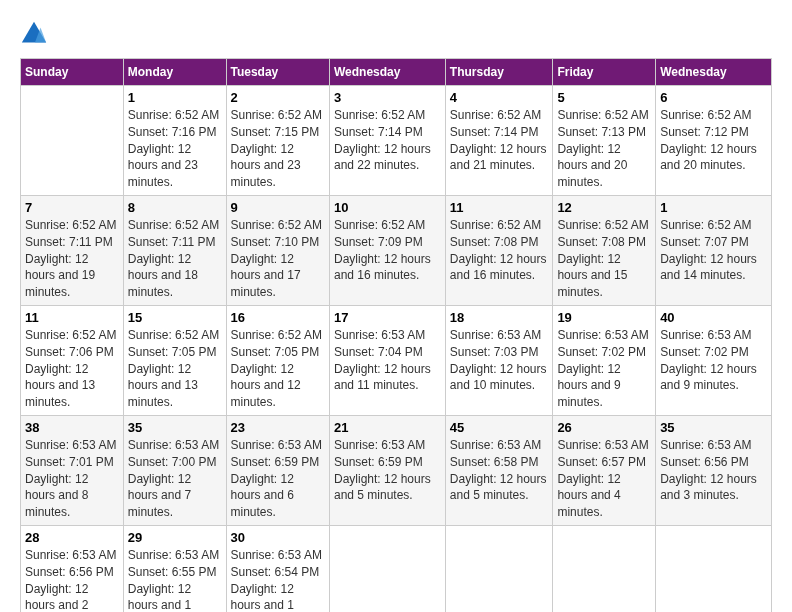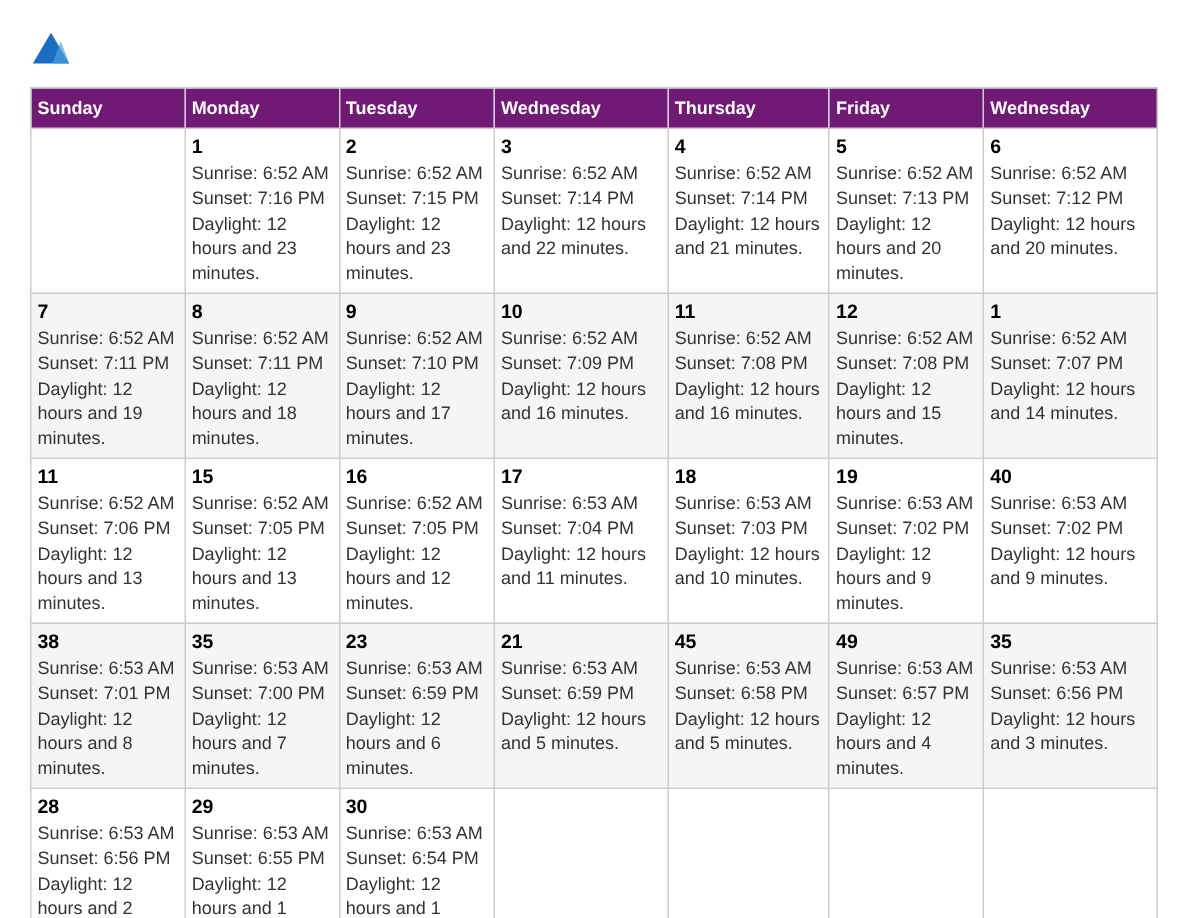--- a/index.html
+++ b/index.html
@@ -223,21 +223,21 @@
           </td>
           <td>
             <div class="day-num">21</div>
             <div class="day-info">Sunrise: 6:53 AM<br>Sunset: 6:59 PM<br>Daylight: 12 hours and 5 minutes.</div>
           </td>
           <td>
             <div class="day-num">45</div>
             <div class="day-info">Sunrise: 6:53 AM<br>Sunset: 6:58 PM<br>Daylight: 12 hours and 5 minutes.</div>
           </td>
           <td>
-            <div class="day-num">49</div>
+            <div class="day-num">26</div>
             <div class="day-info">Sunrise: 6:53 AM<br>Sunset: 6:57 PM<br>Daylight: 12 hours and 4 minutes.</div>
           </td>
           <td>
             <div class="day-num">35</div>
             <div class="day-info">Sunrise: 6:53 AM<br>Sunset: 6:56 PM<br>Daylight: 12 hours and 3 minutes.</div>
           </td>
         </tr>
         <tr>
           <td>
             <div class="day-num">28</div>

